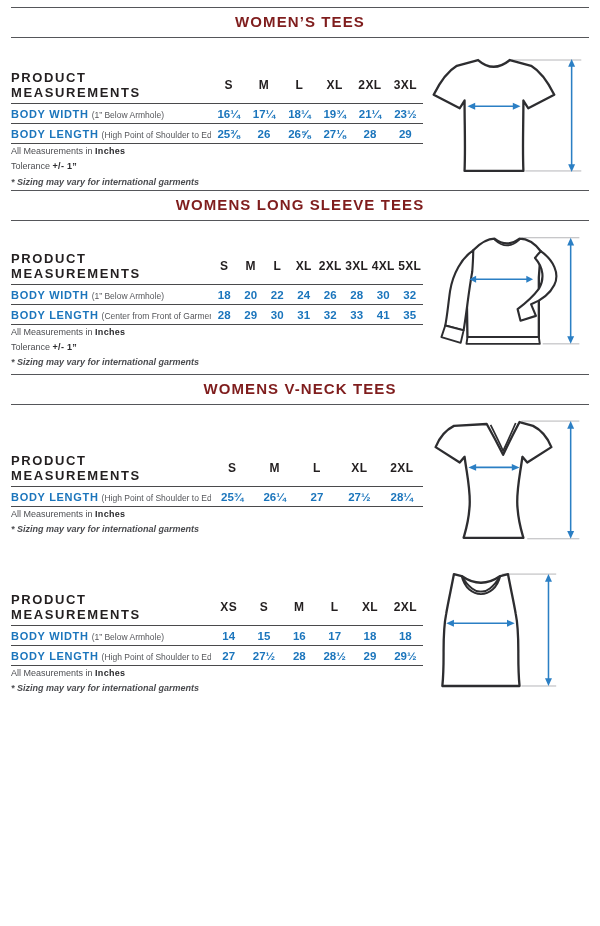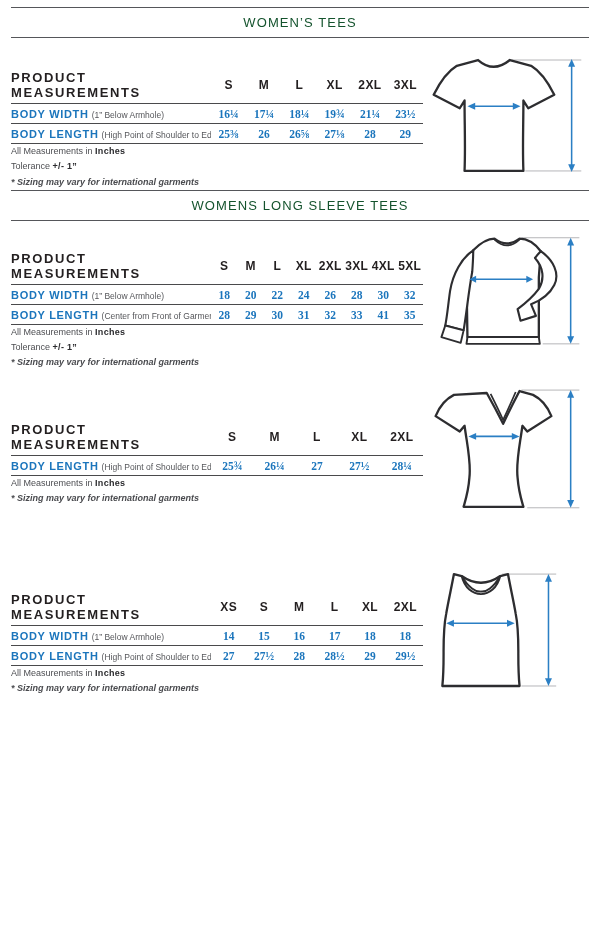--- a/index.html
+++ b/index.html
@@ -7,42 +7,42 @@
     width:600px;height:926px;background:#ffffff;overflow:hidden;
     font-family:"Liberation Sans",sans-serif;color:#231f20;
     -webkit-font-smoothing:antialiased;
   }
   .page{padding:7px 11px 0 11px;}
   .section{box-sizing:border-box;}
   .title-band{
     border-top:1px solid #55565a;border-bottom:1px solid #55565a;
     text-align:center;padding:5px 0 6px 0;
   }
-  .title-text{font-size:13px;font-weight:normal;letter-spacing:1.1px;color:#14532d;}
+  .title-text{font-size:15px;font-weight:bold;letter-spacing:1.1px;color:#7f1d1d;}
   .section-body{display:flex;align-items:flex-start;}
   .left-col{width:412px;flex:0 0 412px;}
   .illus-col{margin-left:auto;width:164px;flex:0 0 164px;}
   .illus-col svg{display:block;}
 
   
   .sec0{min-height:180px;} .sec0 .left-col{padding-top:28px;} .sec0 .illus-col{padding-top:7px;}
   .sec1{min-height:184px;} .sec1 .left-col{padding-top:26px;} .sec1 .illus-col{padding-top:7px;}
   .sec2{min-height:174px;} .sec2 .left-col{padding-top:44px;} .sec2 .illus-col{padding-top:3px;}
   .sec3{min-height:200px;} .sec3 .left-col{padding-top:40px;} .sec3 .illus-col{padding-top:14px;}
 
   table.meas-table{width:100%;border-collapse:collapse;table-layout:fixed;}
   .meas-table th,.meas-table td{padding:4px 0 3px 0;}
   .meas-table thead th{
     border-bottom:1.6px solid #4a4a4c;font-size:12px;font-weight:bold;color:#231f20;
     text-align:center;letter-spacing:.4px;
   }
   .meas-table thead th.rowhead{width:200px;text-align:left;letter-spacing:1.6px;font-size:13px;}
   .meas-table tbody td{
     border-bottom:1.6px solid #4a4a4c;text-align:center;
-    font-family:Liberation Serif, serif;font-size:11.5px;font-weight:bold;color:#1b75bc;
+    font-family:Liberation Sans, sans-serif;font-size:11.5px;font-weight:bold;color:#1b75bc;
   }
   .meas-table tbody td.rowlabel{
     text-align:left;font-family:Liberation Sans, sans-serif;font-size:11px;letter-spacing:.7px;
     white-space:nowrap;overflow:hidden;
   }
   .rowlabel .detail{
     font-weight:normal;font-size:8.5px;color:#55565a;letter-spacing:0;margin-left:3px;
   }
   .notes{margin-top:0;font-size:9px;color:#4d4e52;line-height:1.7;}
   .notes b{color:#2b2b2e;letter-spacing:.3px;}
@@ -185,20 +185,23 @@
       <line x1="151" y1="16" x2="151" y2="112" stroke="#2b7fc4" stroke-width="1.6"></line>
       <polygon points="151,9 147.4,17 154.6,17" fill="#2b7fc4"></polygon>
       <polygon points="151,119 147.4,111 154.6,111" fill="#2b7fc4"></polygon>
     </g>
   </svg>
 </div>
     </div>
   </div>
 
   <div class="section sec2">
+    <div class="title-band">
+      <span class="title-text">WOMENS V-NECK TEES</span>
+    </div>
     <div class="section-body">
       <div class="left-col">
         <table class="meas-table">
           <thead>
             <tr class="head-row">
               <th class="rowhead">PRODUCT MEASUREMENTS</th>
             <th>S</th>
                 <th>M</th>
                 <th>L</th>
                 <th>XL</th>

